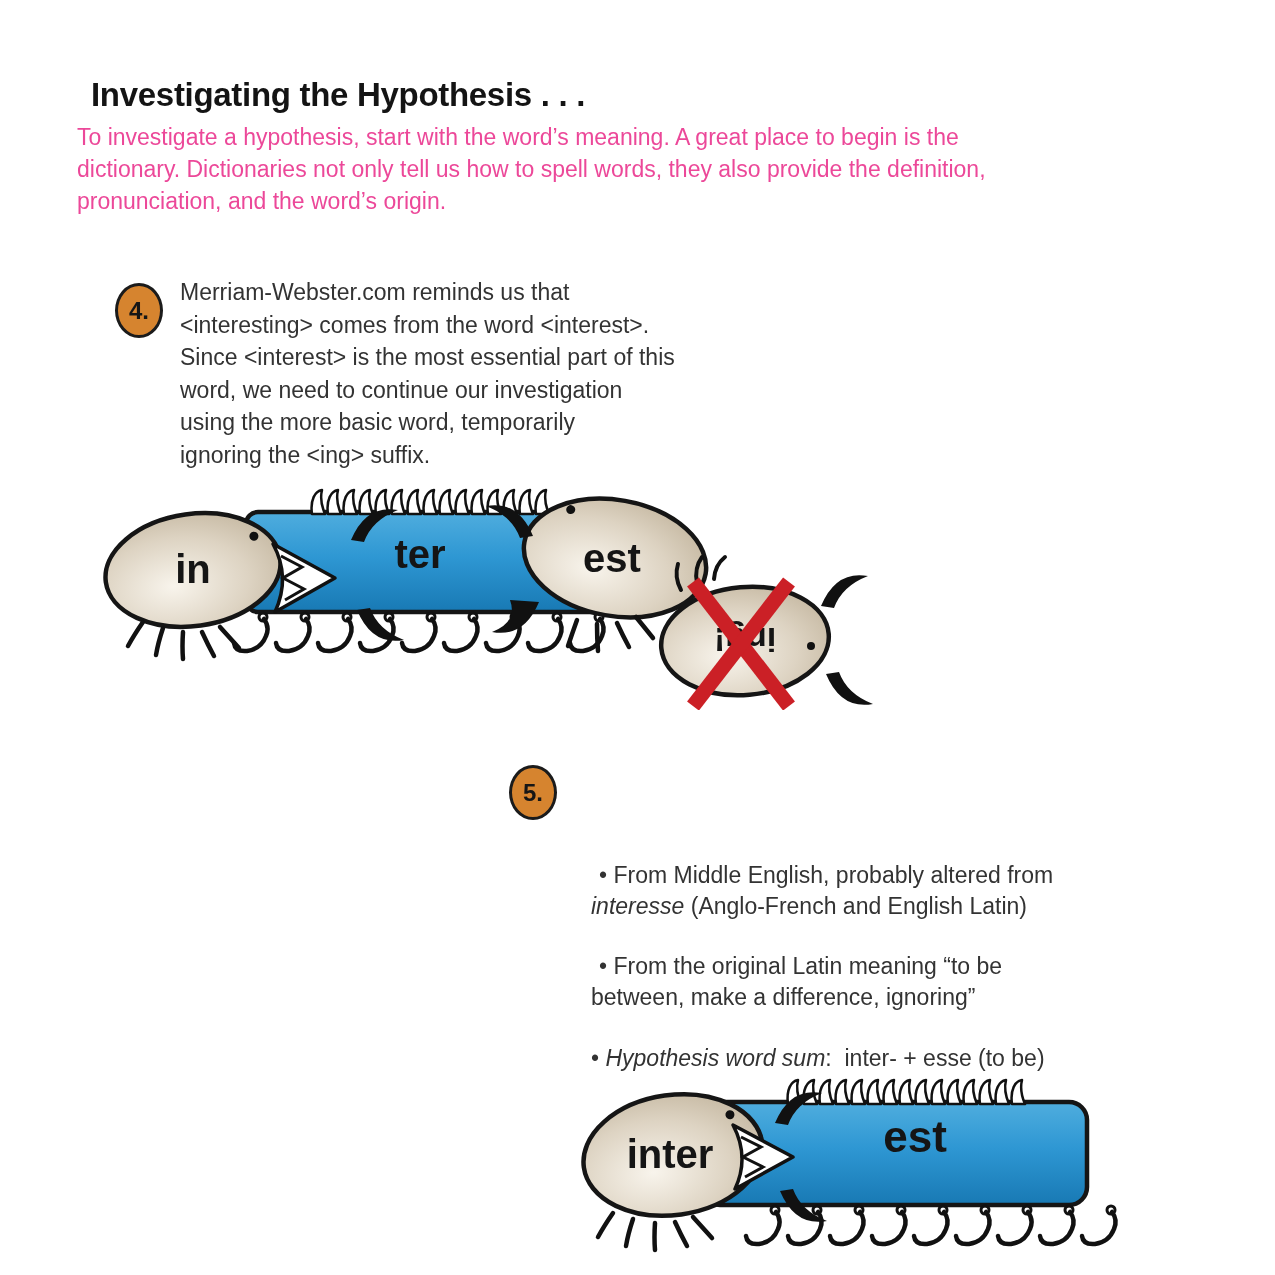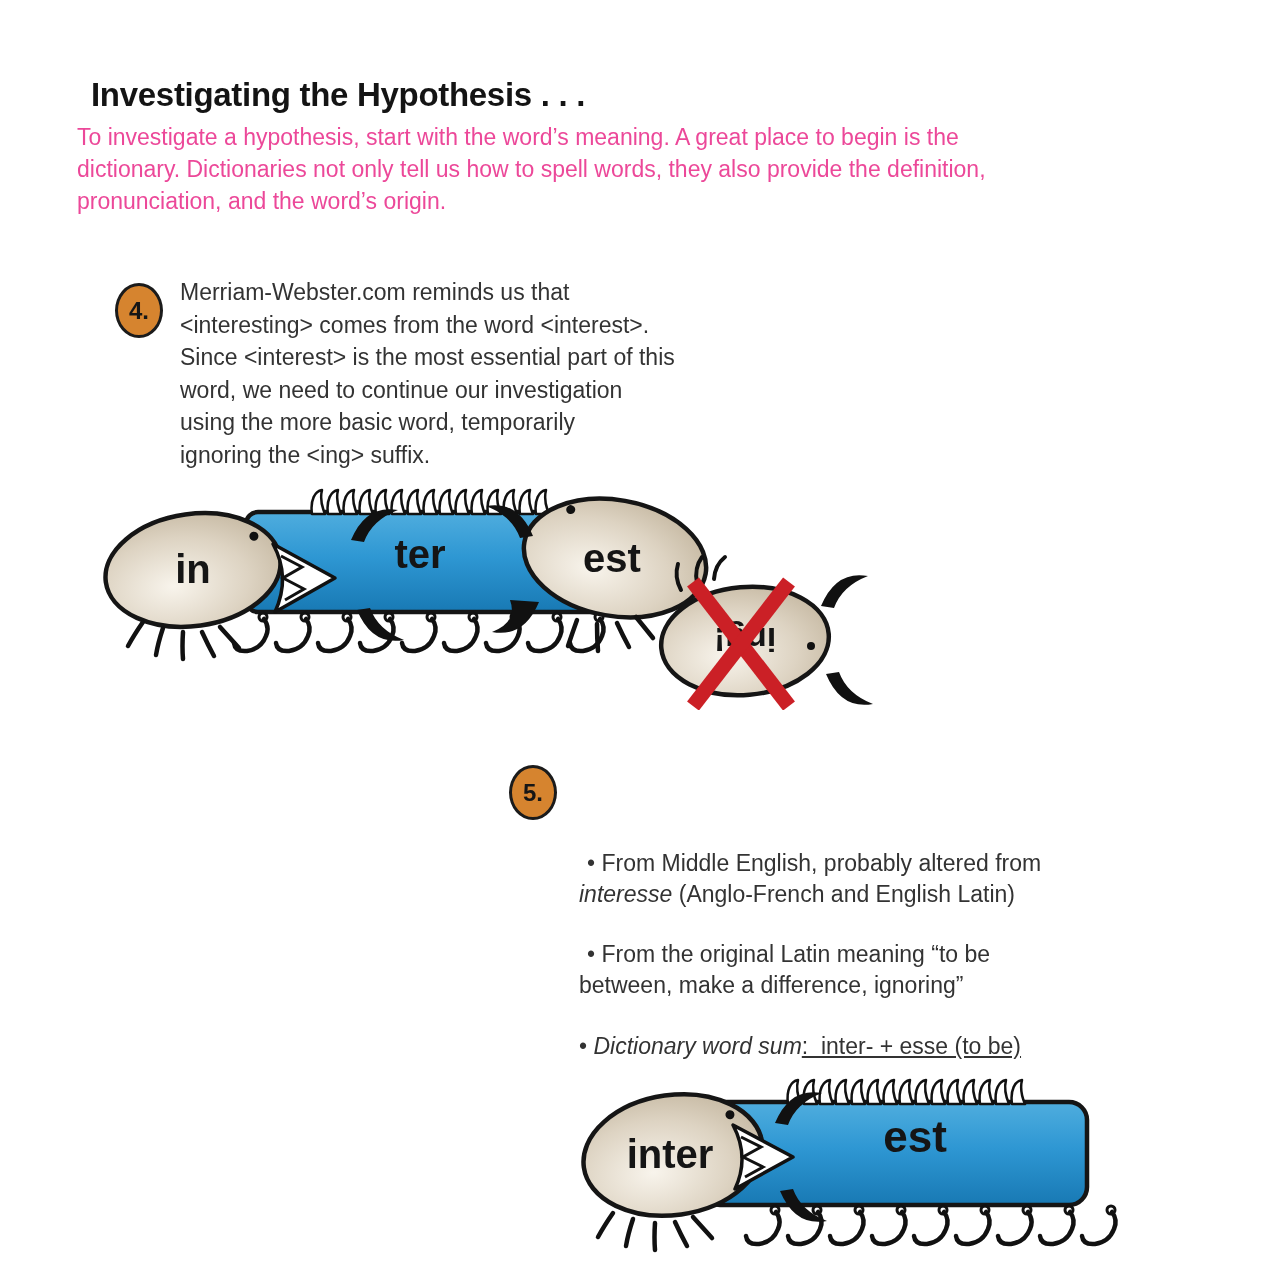--- a/index.html
+++ b/index.html
@@ -10,28 +10,28 @@
   .intro{position:absolute;left:77px;top:121px;width:1140px;margin:0;font-size:23px;
          line-height:32px;white-space:pre-line;color:#ec4899;}
   .badge{position:absolute;width:48px;height:55px;border:3px solid #1b1b1b;border-radius:50%;
          background:#d6842f;display:flex;align-items:center;justify-content:center;
          font-weight:700;font-size:24px;color:#161616;box-sizing:border-box;}
   .badge4{left:115px;top:283px;}
   .badge5{left:509px;top:765px;}
   .step-text{position:absolute;margin:0;font-size:23px;white-space:pre-line;color:#333;}
   .step4{left:180px;top:276px;width:640px;line-height:32.5px;}
   .step5{left:573px;top:757px;width:560px;line-height:31px;}
-  .bullet{position:absolute;left:575px;width:600px;margin:4px;font-size:23px;line-height:31px;
+  .bullet{position:absolute;left:575px;width:600px;margin:16px;font-size:23px;line-height:31px;
           color:#333;text-indent:8px;white-space:pre-line;}
   .bullet1{top:844px;}
   .bullet2{top:935px;}
   .bullet3{top:1027px;text-indent:0;}
   .bi{font-weight:400;font-style:italic;}
   .it{font-style:italic;}
-  .pre{white-space:pre-wrap;text-decoration:underline;}
+  .pre{white-space:pre-wrap;}
   .cat{position:absolute;}
   .cat1{left:95px;top:480px;}
   .cat2{left:575px;top:1065px;}
   svg text{font-family:"Liberation Sans",sans-serif;font-weight:700;fill:#151515;}
 </style>
 </head>
 <body>
 
 <div class="page">
 
@@ -162,21 +162,21 @@
 
   <div class="badge badge5">
     <span>5.</span>
   </div>
 
   <p class="bullet bullet1"><span>• From Middle English, probably altered from</span><br><span class="bi">interesse</span><span> (Anglo-French and English Latin)</span></p>
 
   <p class="bullet bullet2">• From the original Latin meaning “to be
 between, make a difference, ignoring”</p>
 
-  <p class="bullet bullet3"><span>• </span><span class="it">Dictionary word sum</span><span class="pre">:  inter- + esse (to be)</span></p>
+  <p class="bullet bullet3"><span>• </span><span class="it">Hypothesis word sum</span><span class="pre">:  inter- + esse (to be)</span></p>
 
   <svg class="cat cat2" width="690" height="210" viewBox="0 0 690 210">
     <defs>
       <radialGradient id="hg2" cx="38%" cy="62%" r="78%">
         <stop offset="0%" stop-color="#f8f4ec"></stop>
           <stop offset="55%" stop-color="#ddd3c2"></stop>
           <stop offset="100%" stop-color="#bfb199"></stop>
       </radialGradient>
       <linearGradient id="bg2" x1="0" y1="0" x2="0" y2="1">
         <stop offset="0%" stop-color="#4fadde"></stop>

